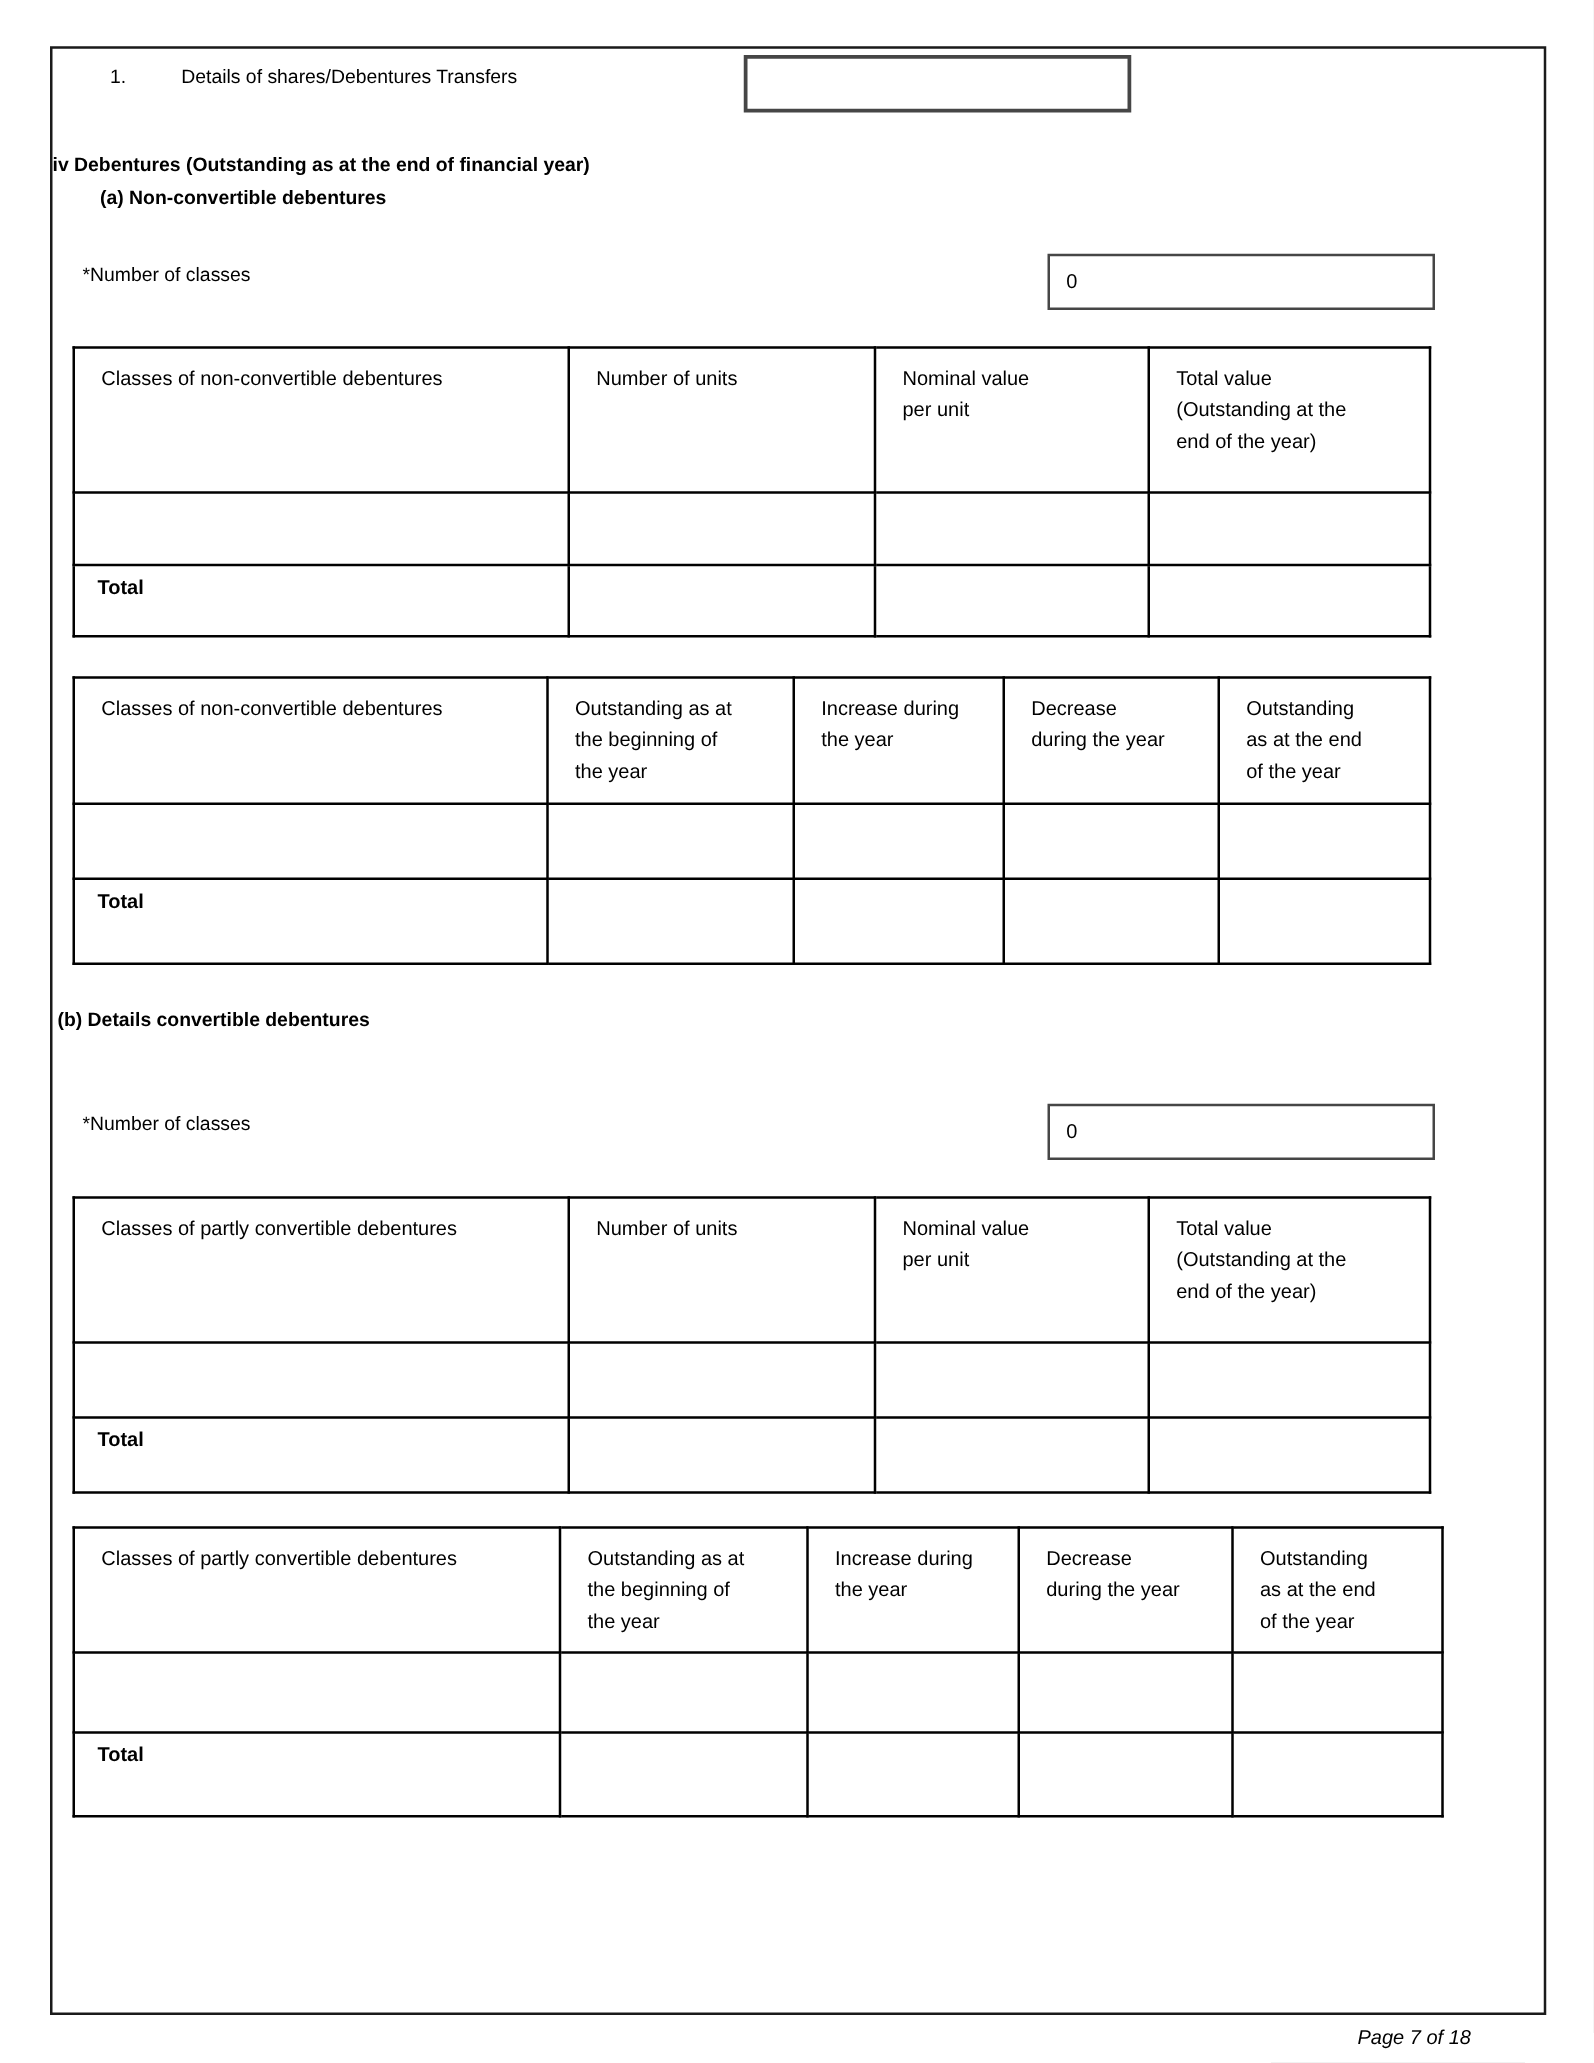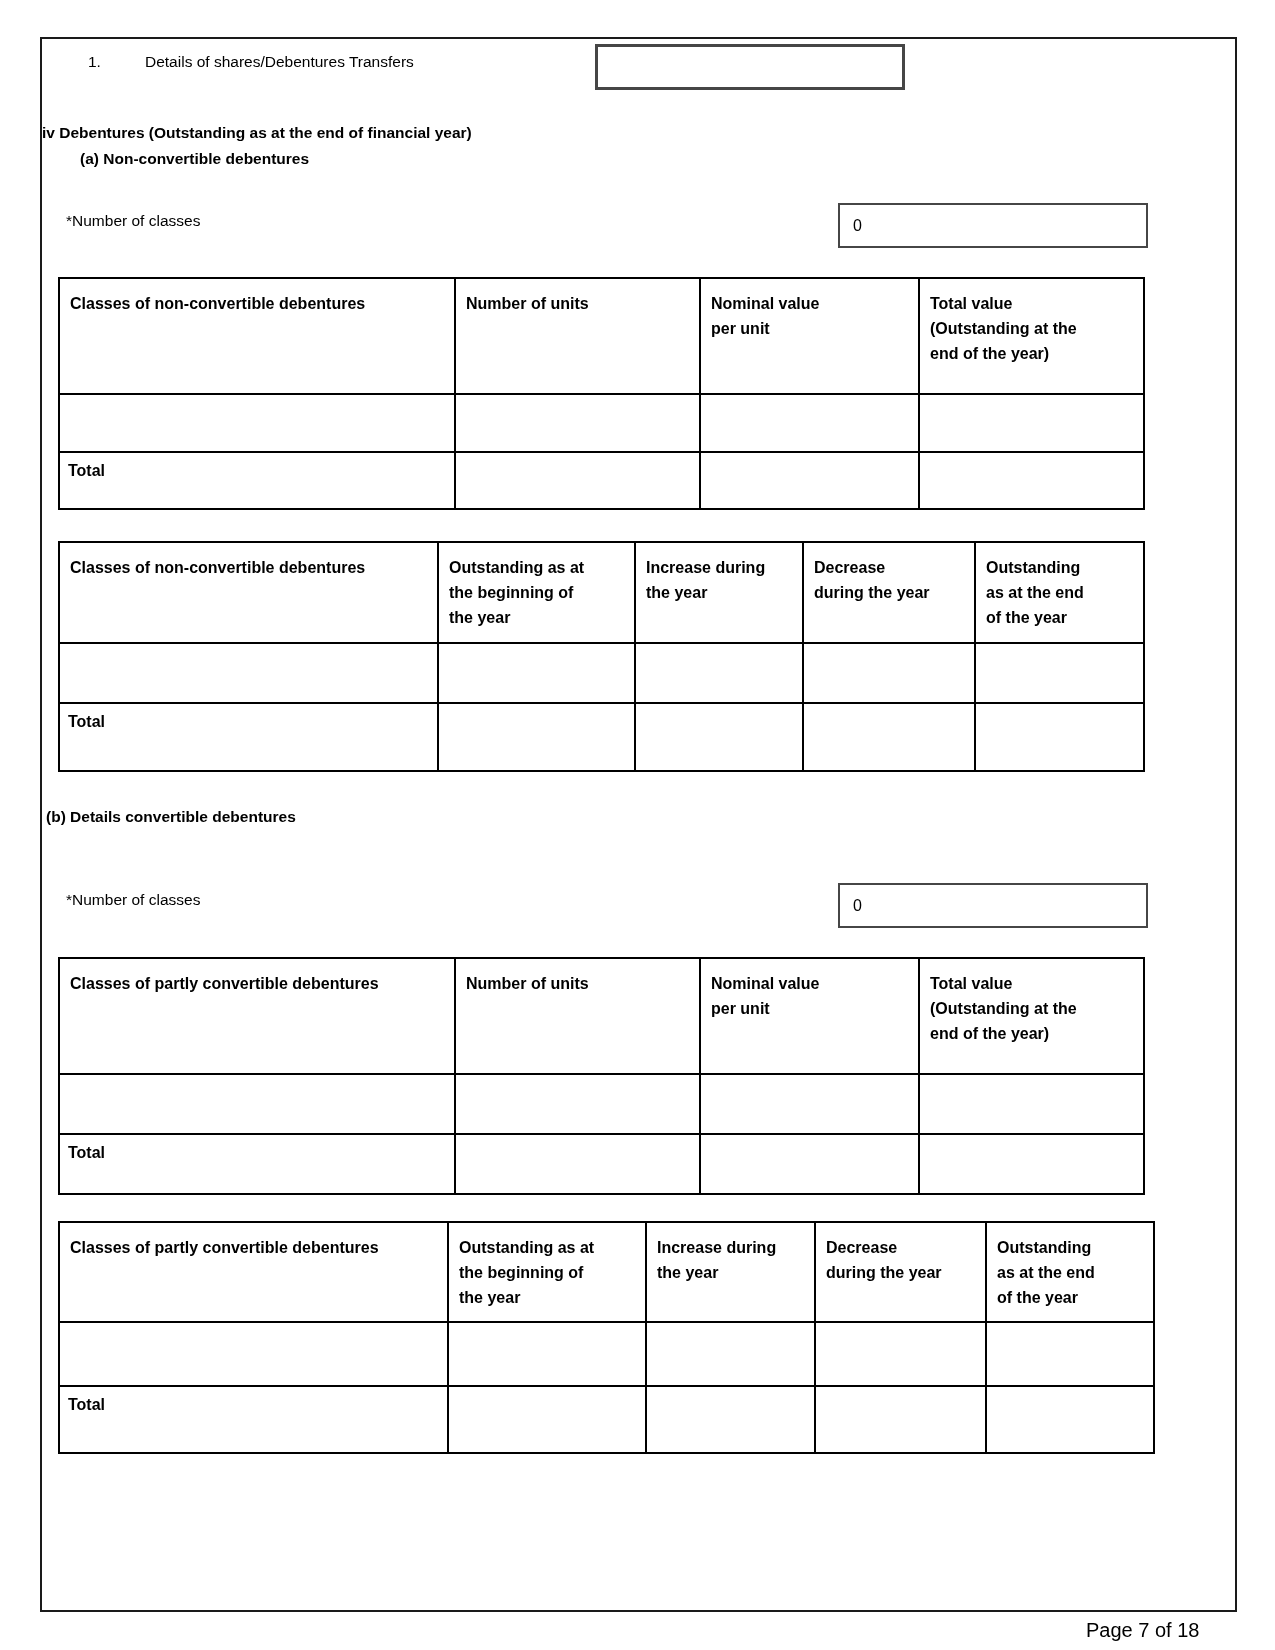--- a/index.html
+++ b/index.html
@@ -26,26 +26,26 @@
   .field.thick { border-width:3px; }
   table.tbl {
     position:absolute; border-collapse:collapse; table-layout:fixed;
     background:#ffffff;
   }
   table.tbl td {
     border:2px solid #000000; vertical-align:top; overflow:hidden;
     font-size:16px;
   }
   td.hcell {
-    font-weight:bold; white-space:pre-line; line-height:25px;
-    padding:12px 8px 0 10px;
-  }
-  td.tcell { font-weight:bold; padding:9px 8px 0 8px; }
+    font-weight:normal; white-space:pre-line; line-height:25px;
+    padding:12px 8px 0 21px;
+  }
+  td.tcell { font-weight:bold; padding:9px 8px 0 18px; }
   td.ecell { padding:0; }
-  .footer { position:absolute; font-size:20px; line-height:19px; white-space:nowrap; }
+  .footer { position:absolute; font-size:16px; line-height:19px; white-space:nowrap;font-style:italic; }
 </style>
 </head>
 <body>
 
 <div class="page">
   <div class="frame"></div>
 
   <div class="txt" style="left:88px; top:53px;">1.</div>
   <div class="txt" style="left:145px; top:53px;">Details of shares/Debentures Transfers</div>
   <input class="field thick" type="text" style="left: 595px; top: 44px; width: 310px; height: 46px;">

